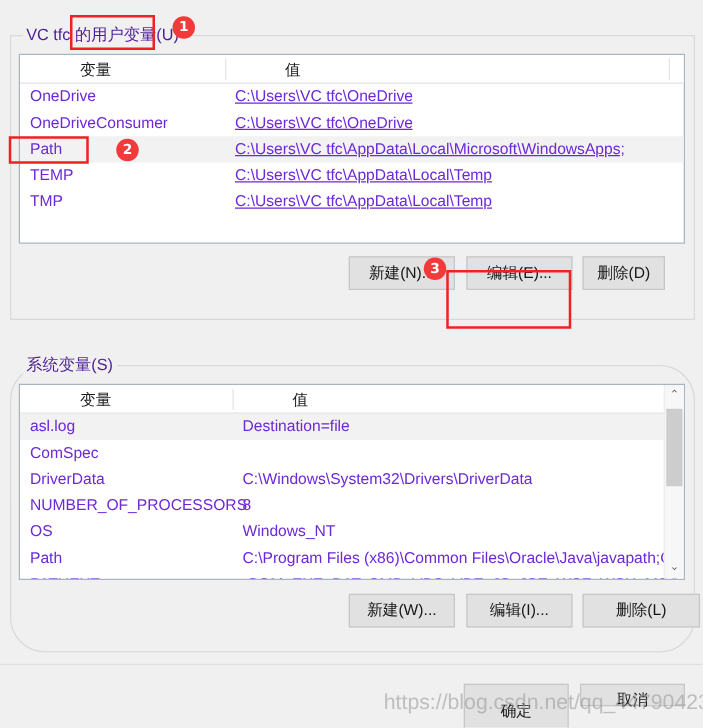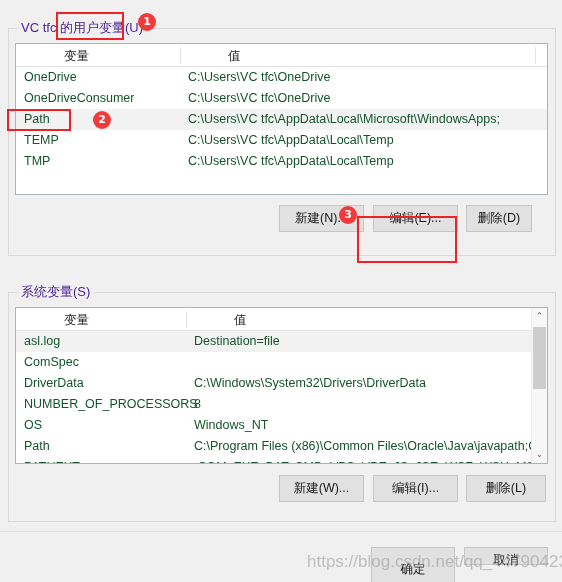--- a/index.html
+++ b/index.html
@@ -31,21 +31,21 @@
     left: 9px;
     background: #f0f0f0;
     padding: 0 4px 0 3px;
     font-size: 13px;
     color: #4c1d95;
     white-space: nowrap;
     line-height: 14px;
   }
 
   #user-group { left: 8px; top: 28px; width: 546px; height: 226px; }
-  #system-group { left: 8px; top: 292px; width: 546px; height: 228px; }
+  #system-group { left: 8px; top: 292px; width: 546px; height: 228px; border-radius: 28px; }
 
   
   .listview {
     position: absolute;
     background: #ffffff;
     border: 1px solid #a8b4bf;
     box-sizing: border-box;
     overflow: hidden;
   }
   #user-list { left: 6px; top: 14px; width: 533px; height: 152px; }
@@ -80,28 +80,28 @@
     height: 21px;
     line-height: 21px;
     white-space: nowrap;
   }
   .lv-row.selected { background: #f2f2f2; }
   .lv-row .cname,
   .lv-row .cval {
     position: absolute;
     top: 0;
     font-size: 12.5px;
-    color: #14532d;
+    color: #6d28d9;
     white-space: nowrap;
     overflow: hidden;
   }
 
   
   #user-list .cname { left: 8px; }
-  #user-list .cval  { left: 172px; }
+  #user-list .cval  { left: 172px; text-decoration: underline; }
   #user-list .col-name { left: 8px; }
   #user-list .col-val  { left: 172px; }
   #user-list .hdiv-1 { left: 164px; }
   #user-list .hdiv-2 { left: 519px; }
 
   
   #system-list .cname { left: 8px; }
   #system-list .cval  { left: 178px; }
   #system-list .col-name { left: 8px; }
   #system-list .col-val  { left: 178px; }
@@ -157,21 +157,21 @@
   }
 
   
   #btn-user-new  { left: 270px; top: 176px; width: 85px; }
   #btn-user-edit { left: 364px; top: 176px; width: 85px; }
   #btn-user-del  { left: 457px; top: 176px; width: 66px; }
 
   
   #btn-sys-new  { left: 270px; top: 182px; width: 85px; }
   #btn-sys-edit { left: 364px; top: 182px; width: 85px; }
-  #btn-sys-del  { left: 457px; top: 182px; width: 80px; }
+  #btn-sys-del  { left: 457px; top: 182px; width: 94px; }
 
   
   #btn-ok     { position: absolute; left: 371px; top: 547px; width: 84px; height: 44px; }
   #btn-cancel { position: absolute; left: 464px; top: 547px; width: 84px; height: 18px; }
 
   
   #bottom-sep {
     position: absolute;
     left: 0;
     top: 531px;

